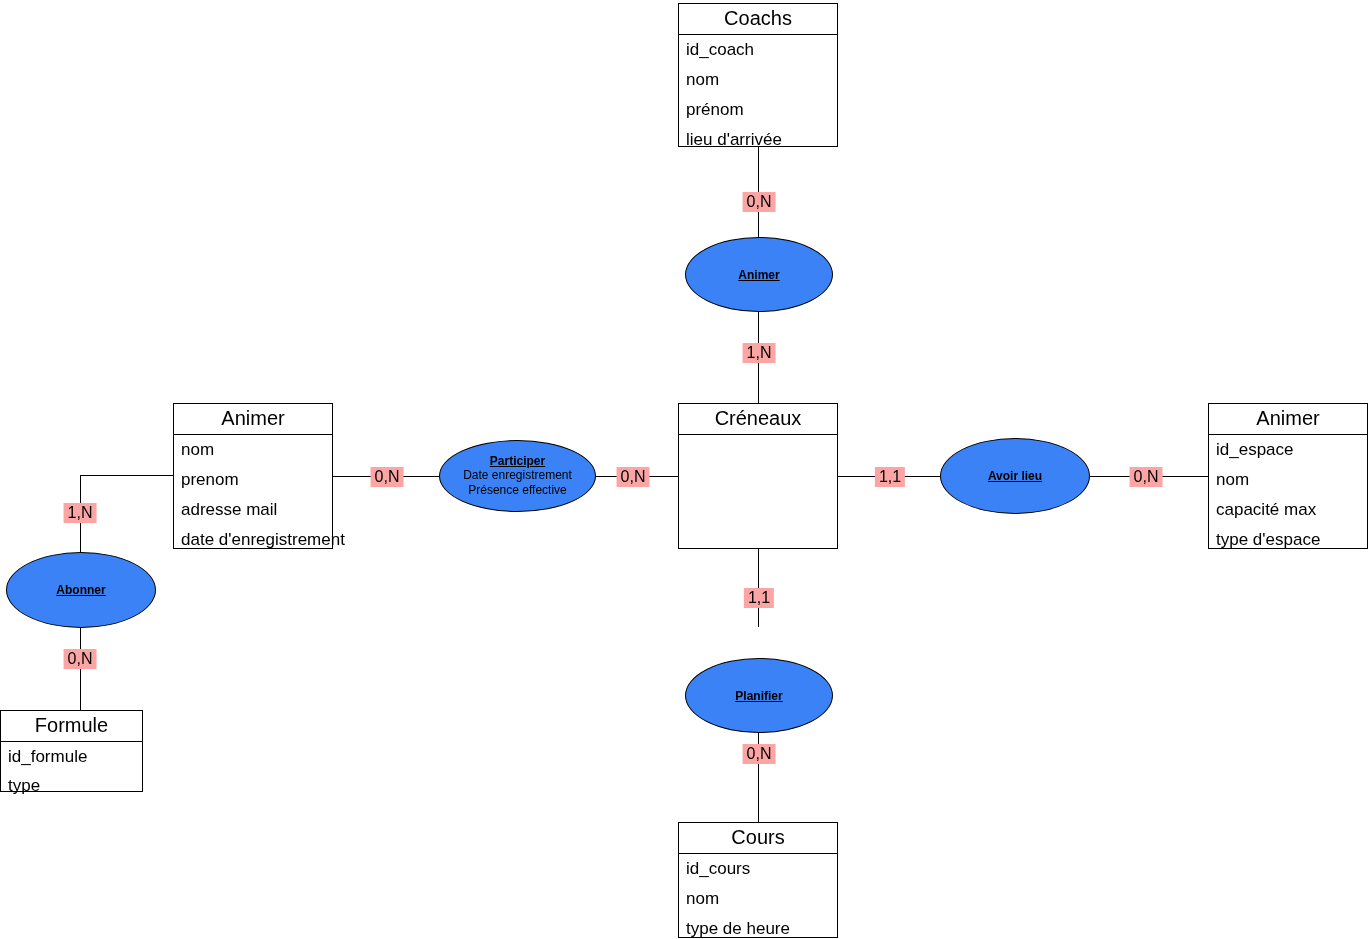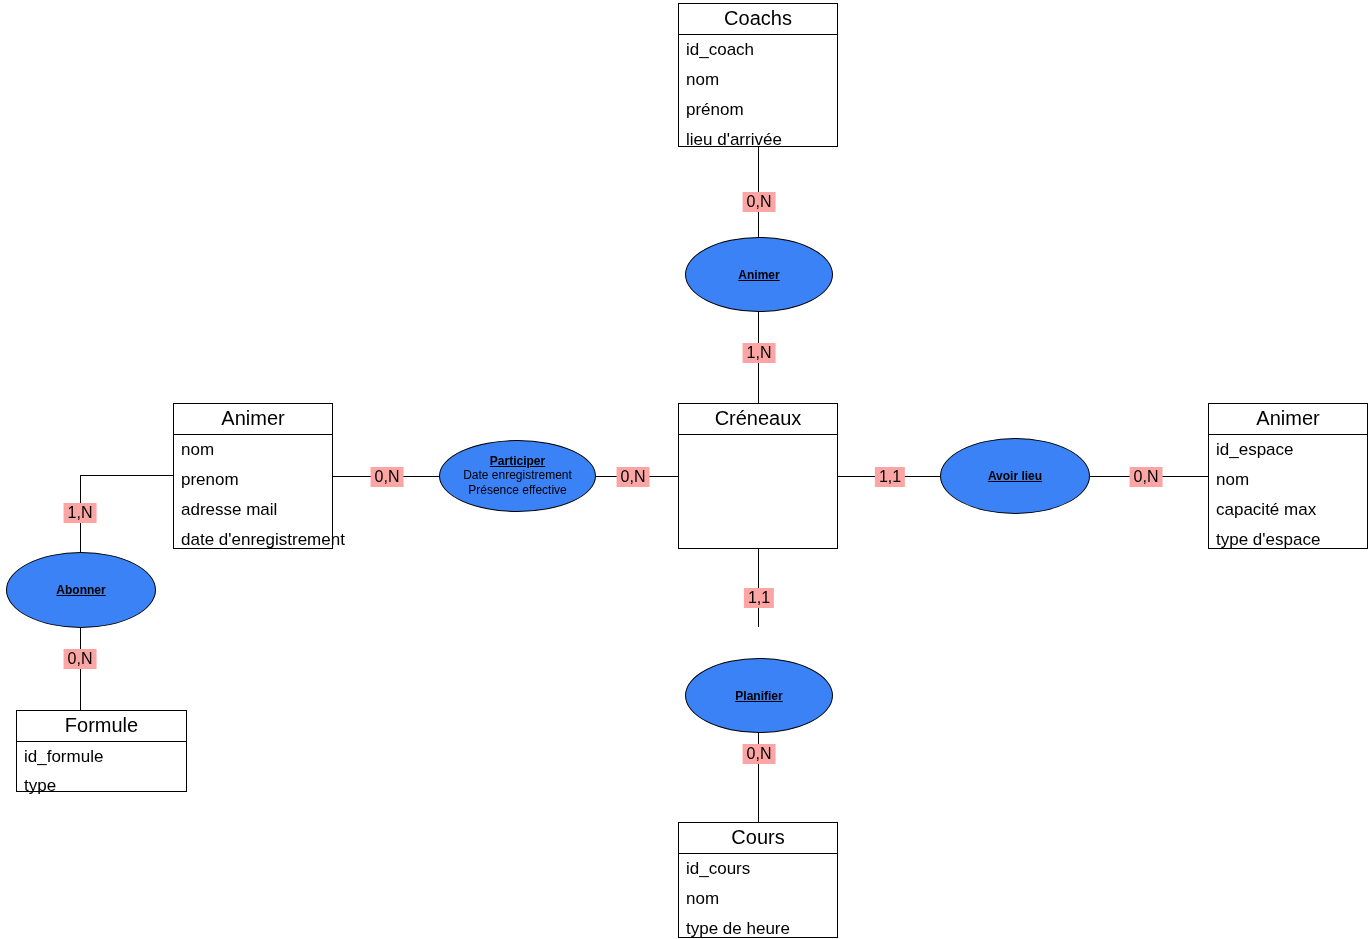--- a/index.html
+++ b/index.html
@@ -126,21 +126,21 @@
 
   <div class="entity" style="left:678px;top:822px;width:160px;height:116px">
     <div class="entity-title">Cours</div>
     <div class="entity-attrs">
       <div class="entity-attr">id_cours</div>
       <div class="entity-attr">nom</div>
       <div class="entity-attr">type de heure</div>
     </div>
   </div>
 
-  <div class="entity" style="left:16px;top:710px;width:171px;height:82px">
+  <div class="entity" style="left:0px;top:710px;width:143px;height:82px">
     <div class="entity-title">Formule</div>
     <div class="entity-attrs">
       <div class="entity-attr" style="height:29px">id_formule</div>
       <div class="entity-attr" style="height:29px">type</div>
     </div>
   </div>
 
   <div class="rel" style="left:685px;top:237px;width:148px;height:75px">
     <span class="rel-name">Animer</span>
   </div>

